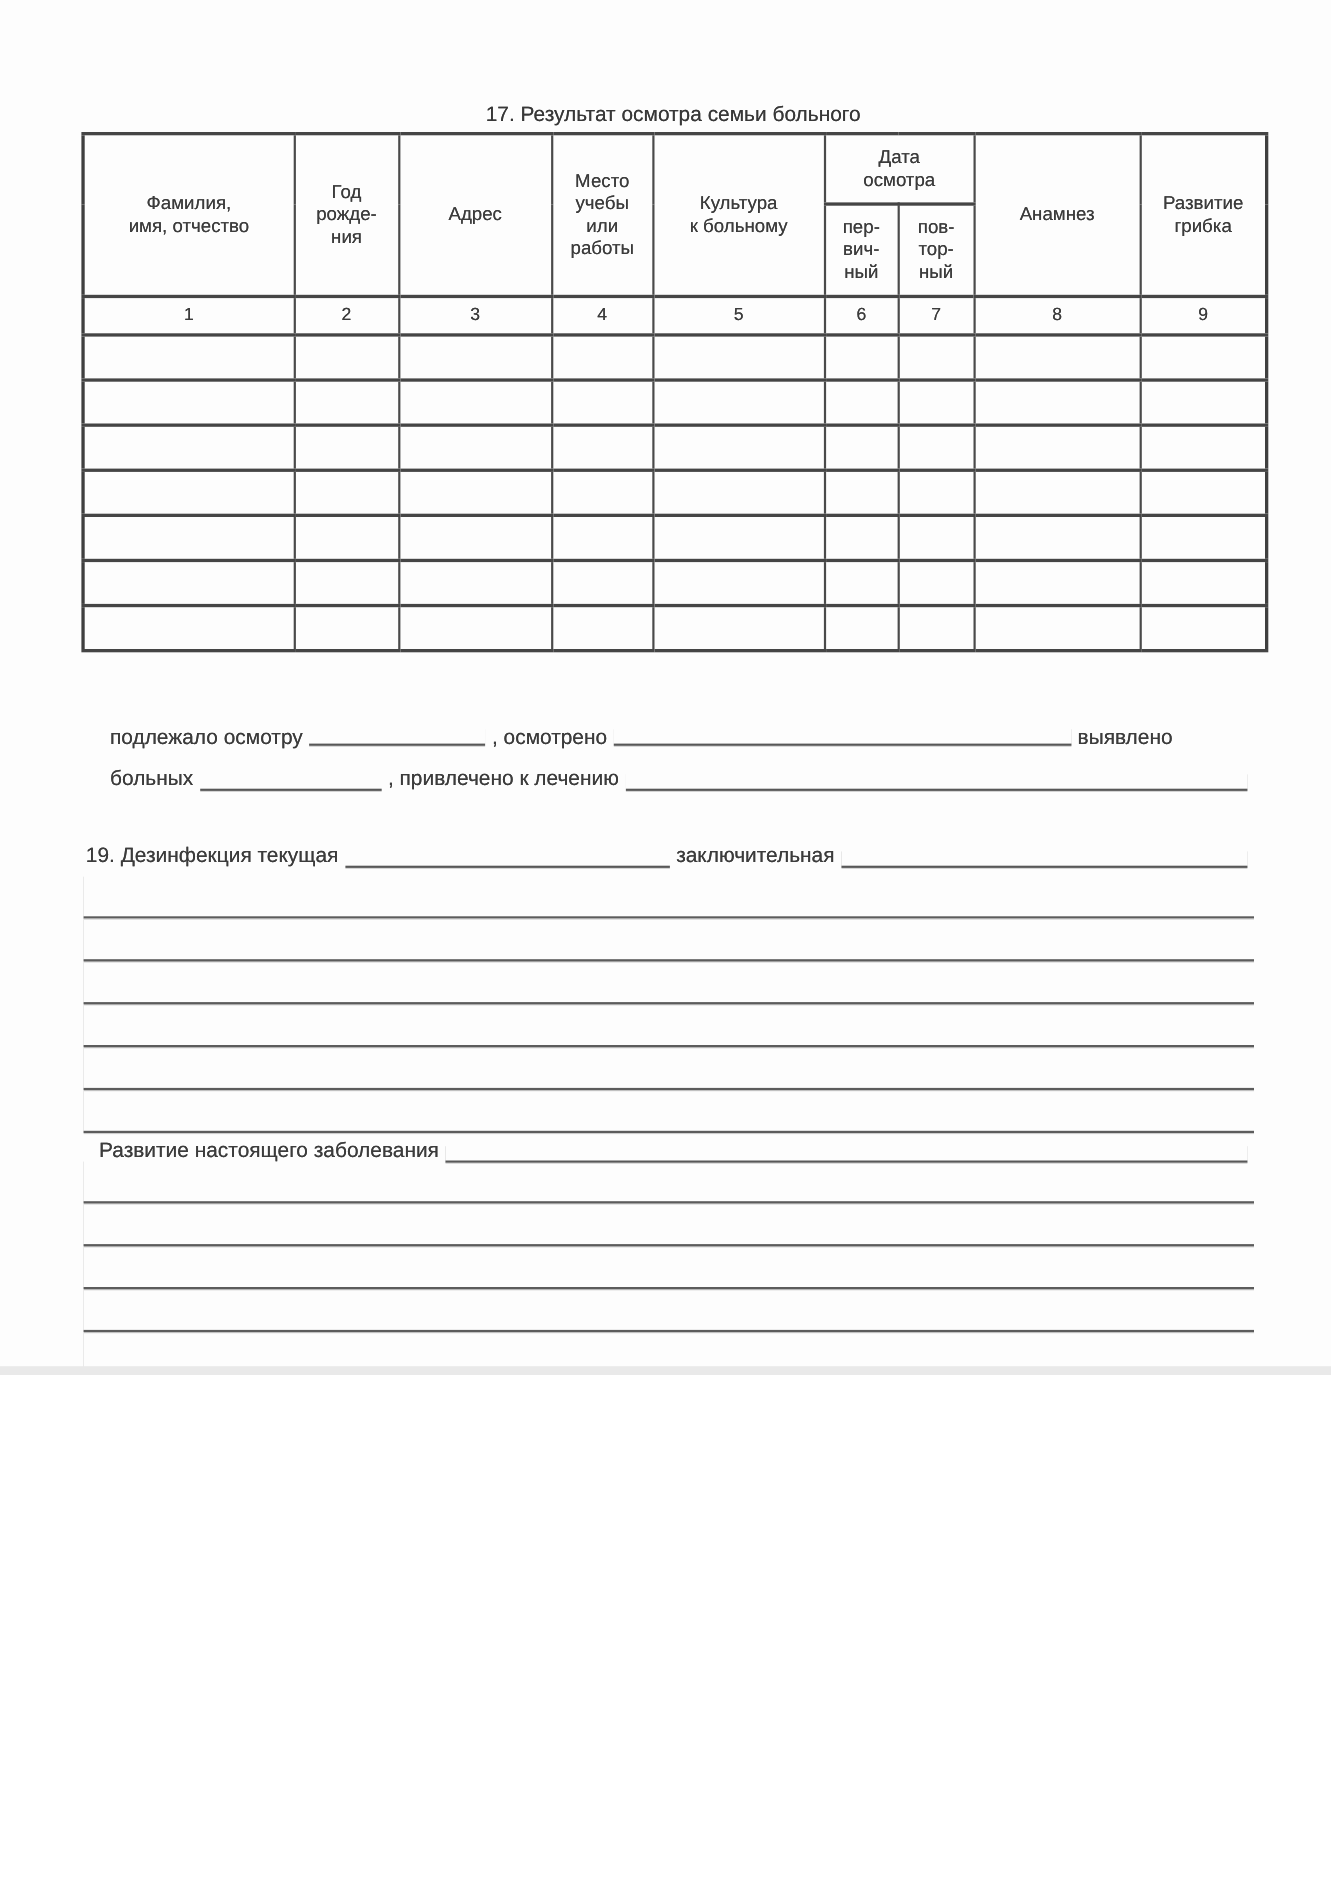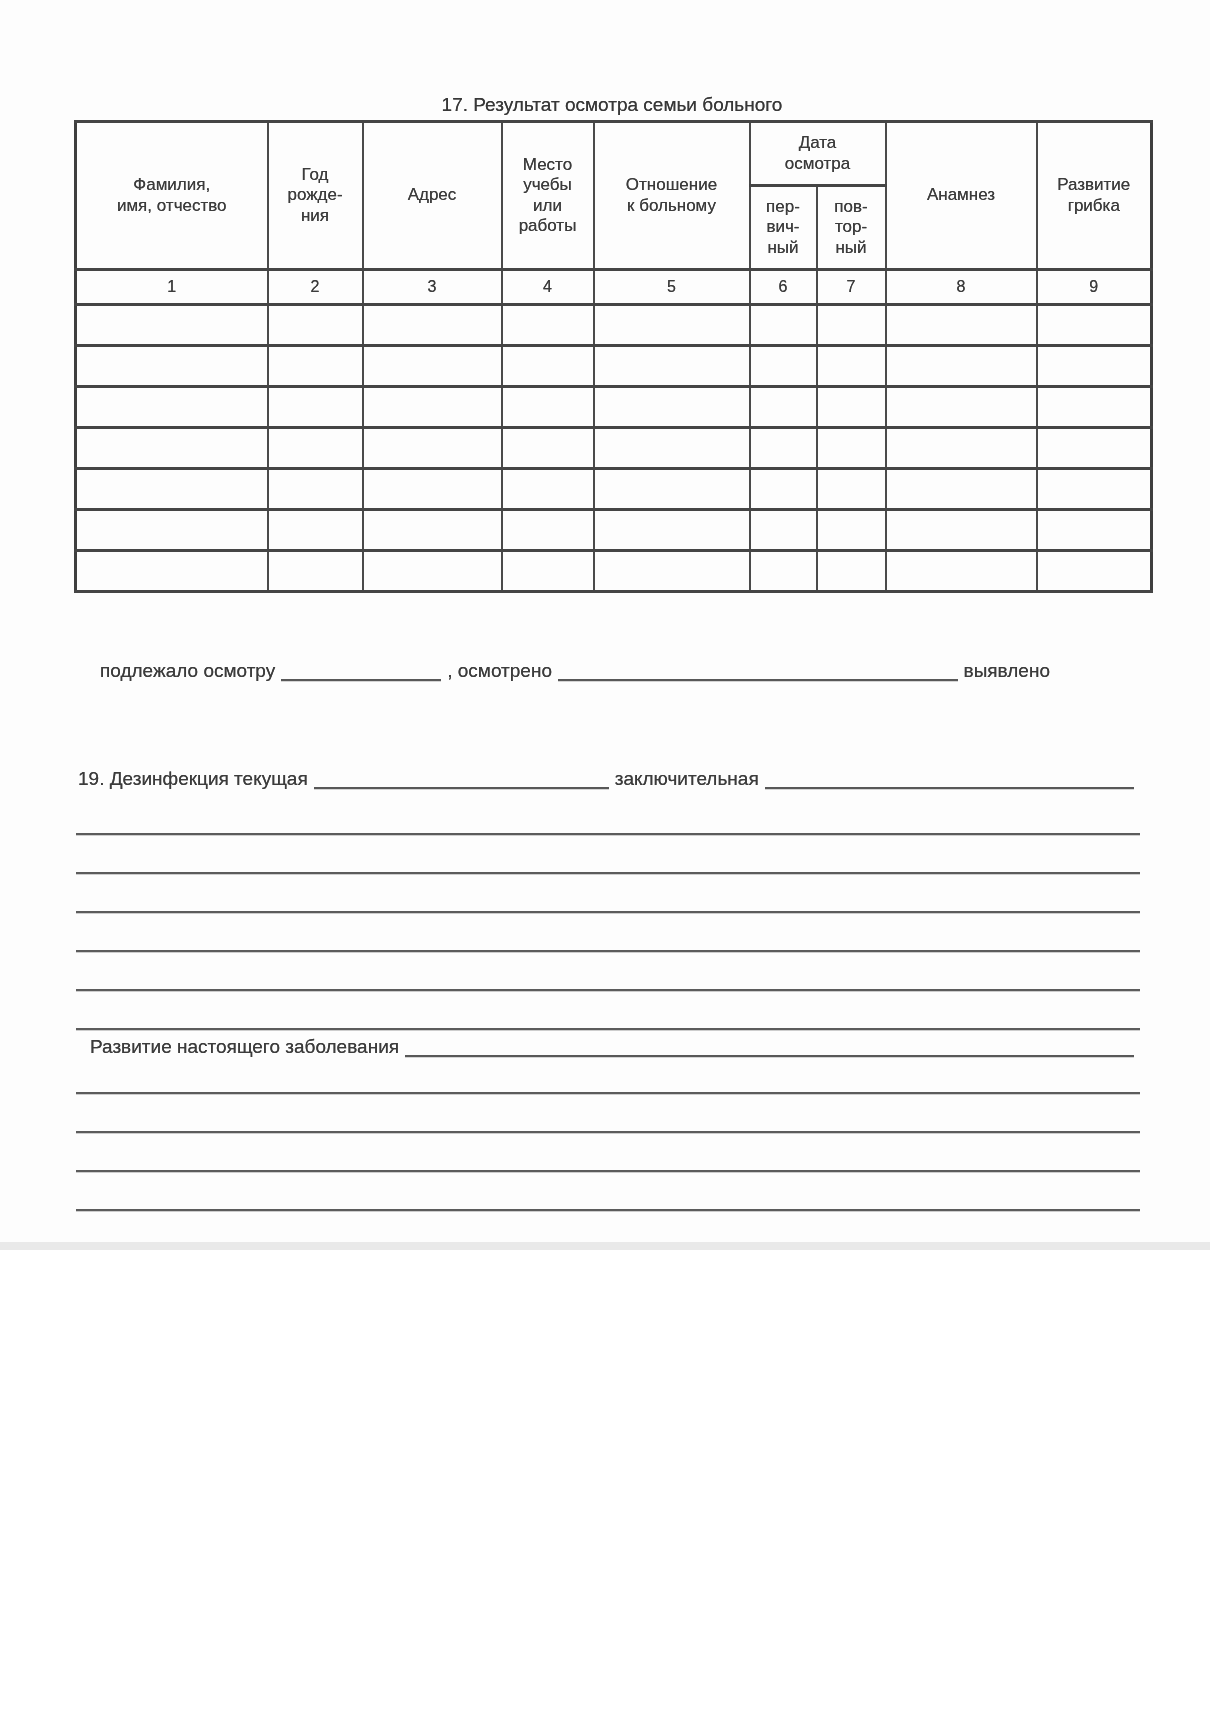--- a/index.html
+++ b/index.html
@@ -92,21 +92,21 @@
       <th rowspan="2">Фамилия,
 имя, отчество</th>
       <th rowspan="2">Год
 рожде-
 ния</th>
       <th rowspan="2">Адрес</th>
       <th rowspan="2">Место
 учебы
 или
 работы</th>
-      <th rowspan="2">Отношение
+      <th rowspan="2">Культура
 к больному</th>
       <th colspan="2">Дата
 осмотра</th>
       <th rowspan="2">Анамнез</th>
       <th rowspan="2">Развитие
 грибка</th>
     </tr>
     <tr class="rB">
       <th>пер-
 вич-
@@ -200,28 +200,34 @@
           <td></td>
           <td></td>
           <td></td>
           <td></td>
           <td></td>
         </tr>
   </tbody>
     </table>
 
 
-  <div class="tline scantext" style="left:100px; right:160px; top:660px;">
+  <div class="tline scantext" style="left:100px; right:144px; top:660px;align-items:center;">
     <span class="lbl">подлежало осмотру</span>
     <span class="blank" style="width:160px"></span>
     <span class="lbl">, осмотрено</span>
     <span class="blank grow"></span>
     <span class="lbl">выявлено</span>
   </div>
 
+  <div class="tline scantext" style="left:100px; right:70px; top:698px;">
+    <span class="lbl">больных</span>
+    <span class="blank" style="width:165px"></span>
+    <span class="lbl">, привлечено к лечению</span>
+    <span class="blank grow"></span>
+  </div>
 
   <div class="tline scantext" style="left:78px; right:70px; top:744px;margin-top:24px;">
     <span class="lbl">19. Дезинфекция текущая</span>
     <span class="blank" style="width:295px"></span>
     <span class="lbl">заключительная</span>
     <span class="blank grow"></span>
   </div>
 
 
   <div class="rules" style="top:796px;">

